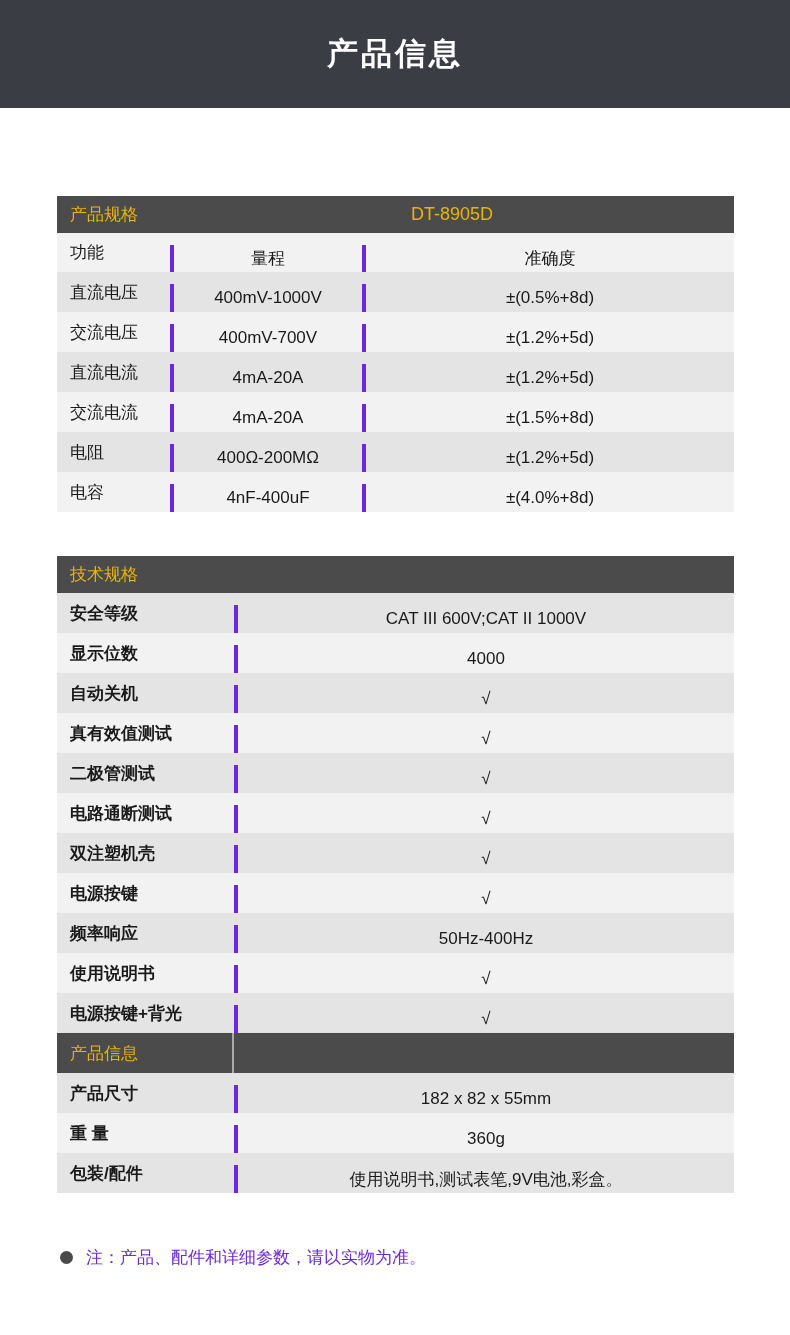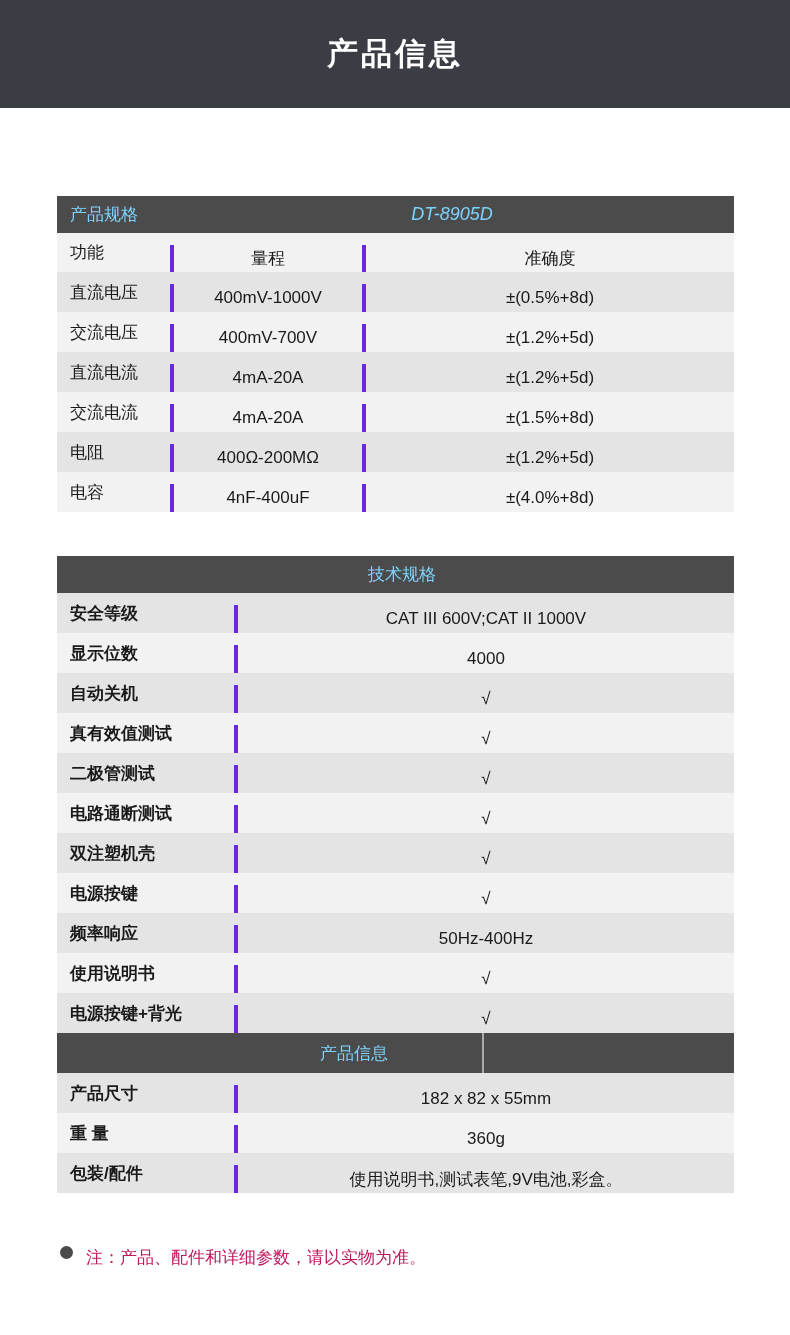--- a/index.html
+++ b/index.html
@@ -26,26 +26,25 @@
     font-weight: bold;
     letter-spacing: 3px;
   }
 
   
   .content { padding: 88px 56px 0 57px; }
 
   
   .titlebar {
     background: #4b4b4b;
-    color: #7dd3fc;
+    color: #eab308;
     display: flex;
     align-items: center;
     height: 37px;
     font-size: 17px;
-    justify-content: center;
   }
   .row {
     display: flex;
     align-items: stretch;
     height: 40px;
     font-size: 17px;
   }
   .row.dark  { background: #e4e4e4; }
   .row.light { background: #f2f2f2; }
   .cell {
@@ -59,21 +58,21 @@
     text-align: left;
     padding-left: 13px;
   }
   .vline { border-left: 4px solid #6d28d9; margin-top: 12px; }
 
   
   .spec .col1 { width: 113px; }
   .spec .col2 { width: 192px; }
   .spec .col3 { flex: 1; }
   .spec .colheader { height: 39px; }
-  .spec .model { flex: 1; text-align: center; font-size: 18px; font-style: italic; }
+  .spec .model { flex: 1; text-align: center; font-size: 18px; }
 
   
   .kv .col1 { width: 177px; font-weight: bold; }
   .kv .col2 { flex: 1; }
 
   .gap { height: 44px; }
 
   
   .info-titlebar { height: 40px; }
   .info-titlebar .tfirst {
@@ -82,22 +81,23 @@
     display: flex;
     align-items: center;
     padding-left: 13px;
     border-right: 2px solid #aaaaaa;
   }
 
   
   .note {
     margin: 53px 0 0 60px;
     display: flex;
+    align-items: center;
     font-size: 17px;
-    color: #be185d;
+    color: #6d28d9;
   }
   .note .bullet {
     width: 13px;
     height: 13px;
     border-radius: 50%;
     background: #4a4a4a;
     margin-right: 13px;
     flex: 0 0 auto;
   }
 </style>

